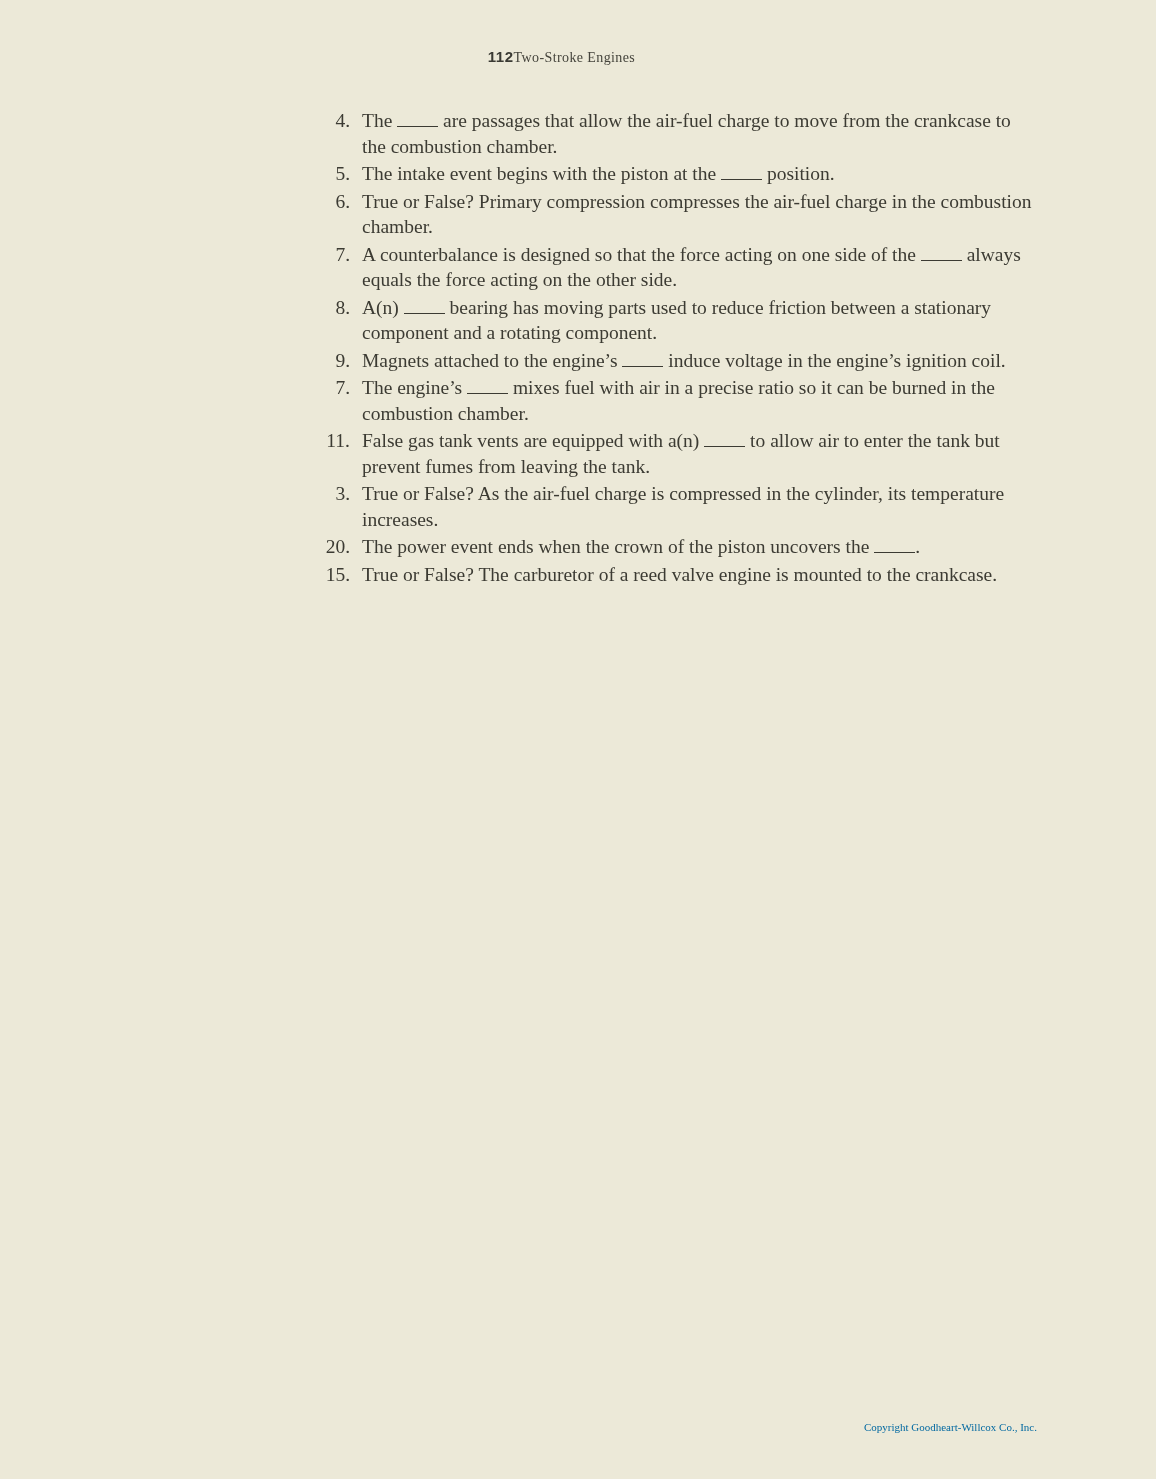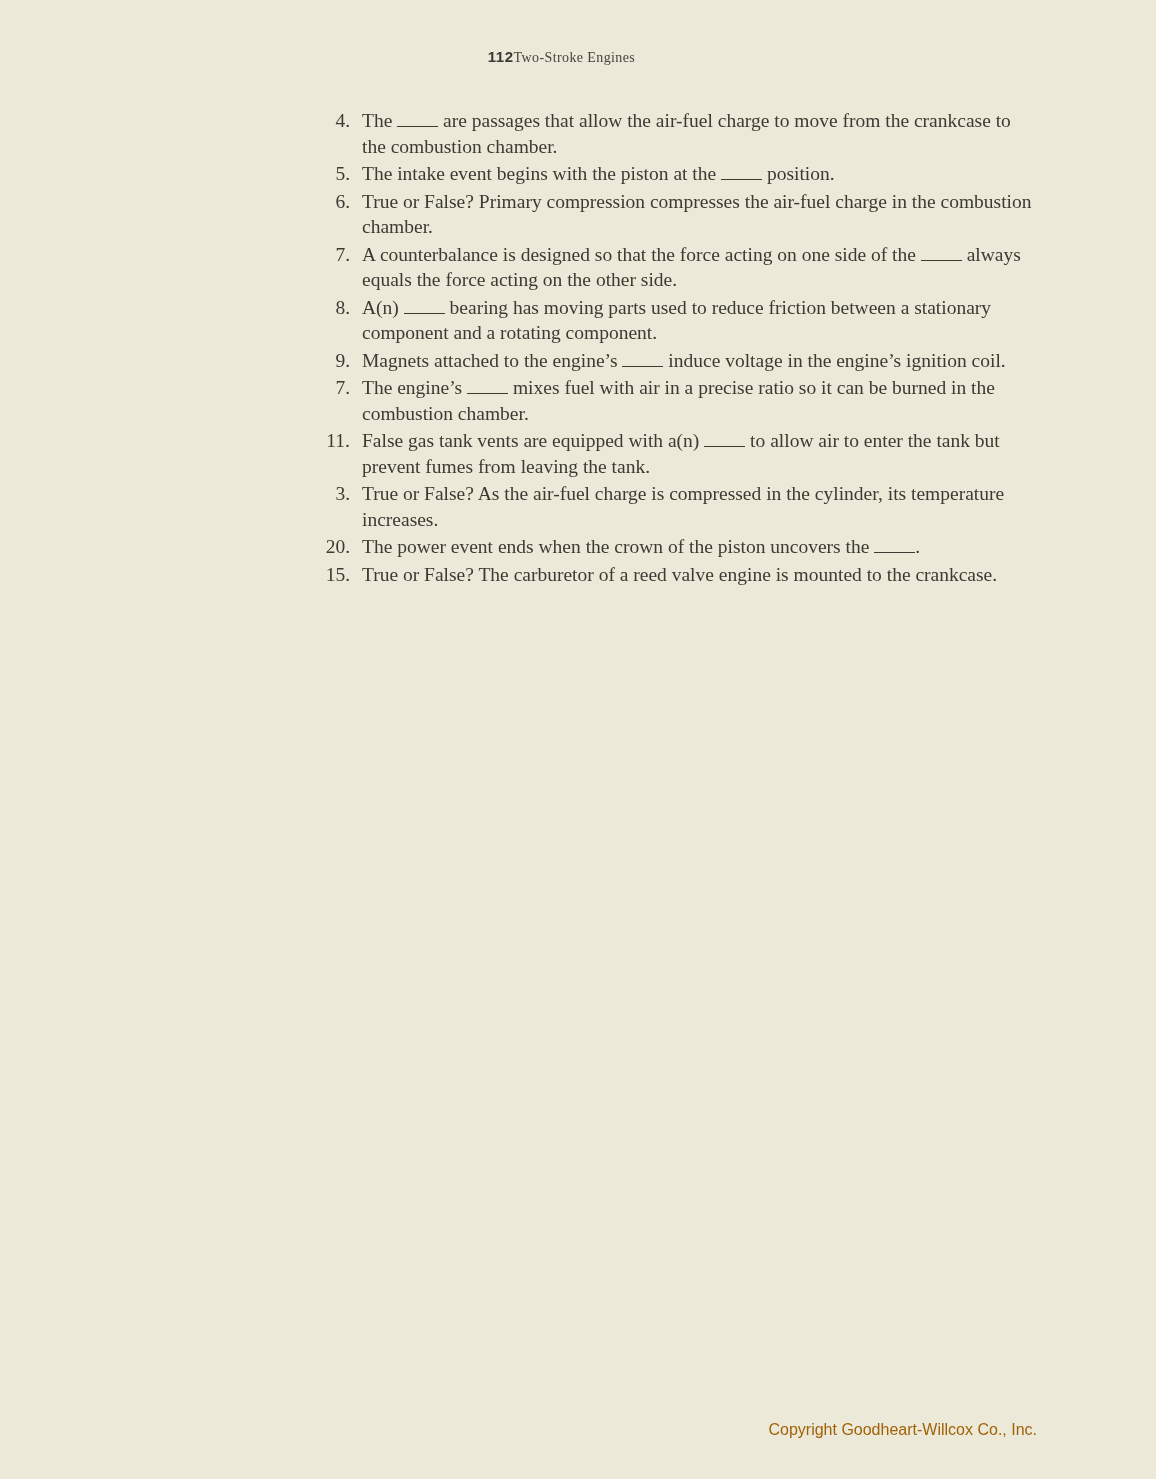--- a/index.html
+++ b/index.html
@@ -69,23 +69,23 @@
     display: inline-block;
     width: 41px;
     border-bottom: 1.4px solid #3c3b33;
     height: 2px;
     vertical-align: baseline;
   }
   .page-footer {
     position: absolute;
     right: 119px;
     top: 1421px;
-    font-family: Liberation Sans, sans-serif;
-    font-size: 16px;
-    color: #a16207;
+    font-family: Liberation Serif, serif;
+    font-size: 11px;
+    color: #0369a1;
   }
 </style>
 </head>
 <body>
 
 <div class="page">
 
   <header class="page-header">
     <span class="page-num">112</span>
     <span class="header-title">Two-Stroke Engines</span>

